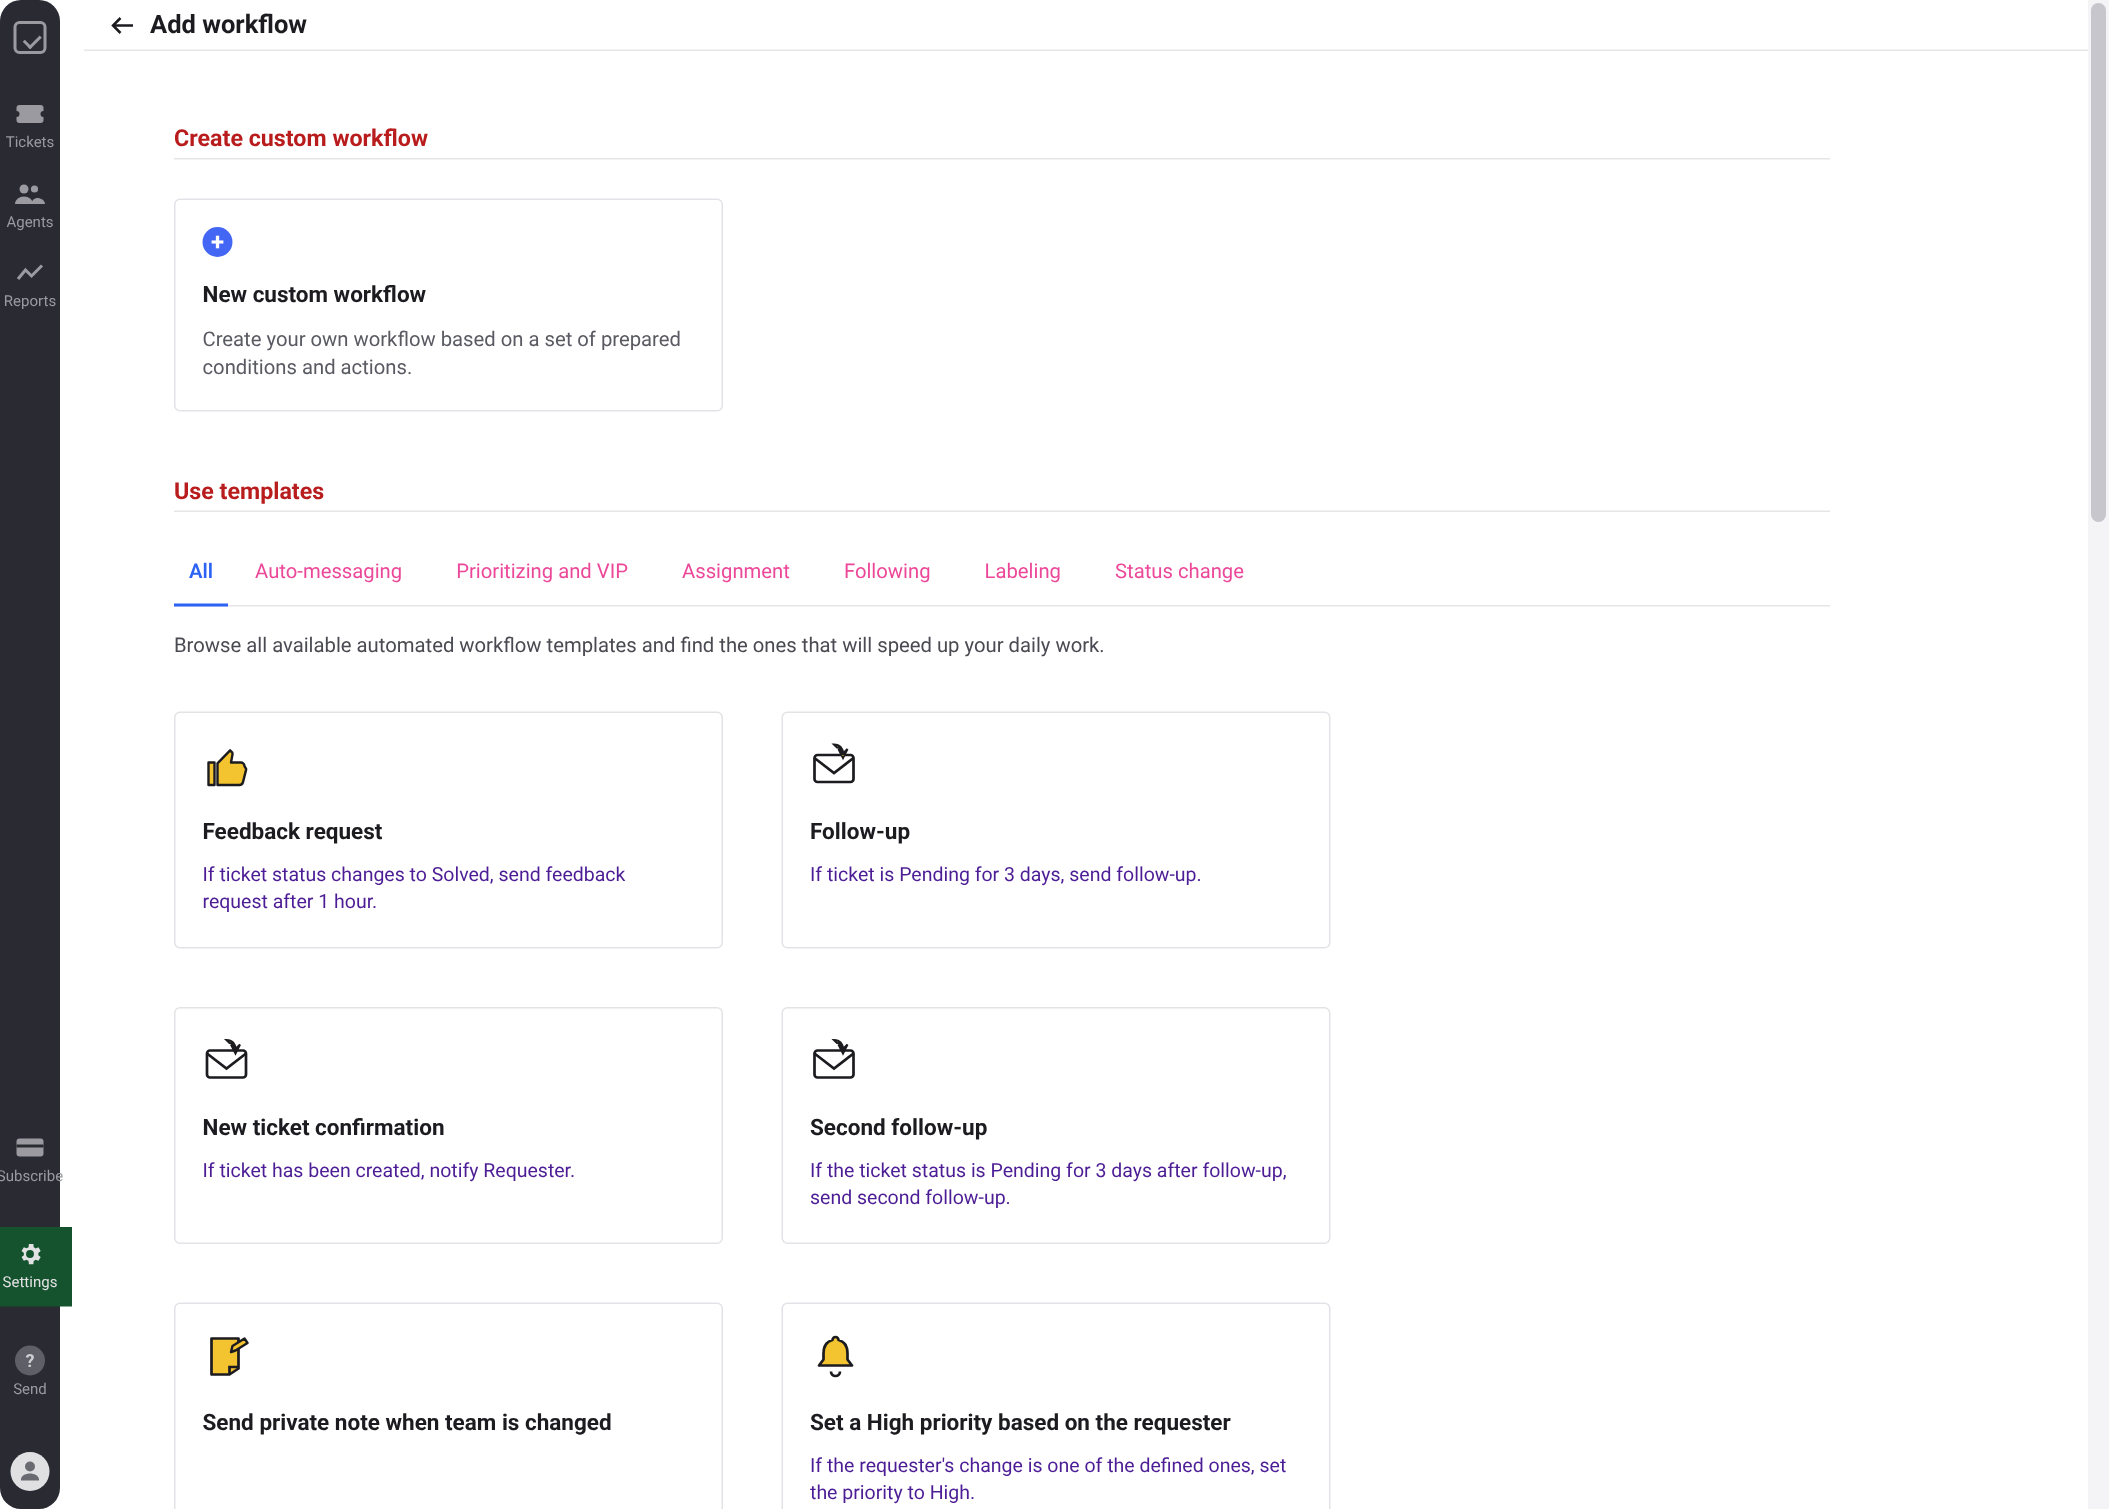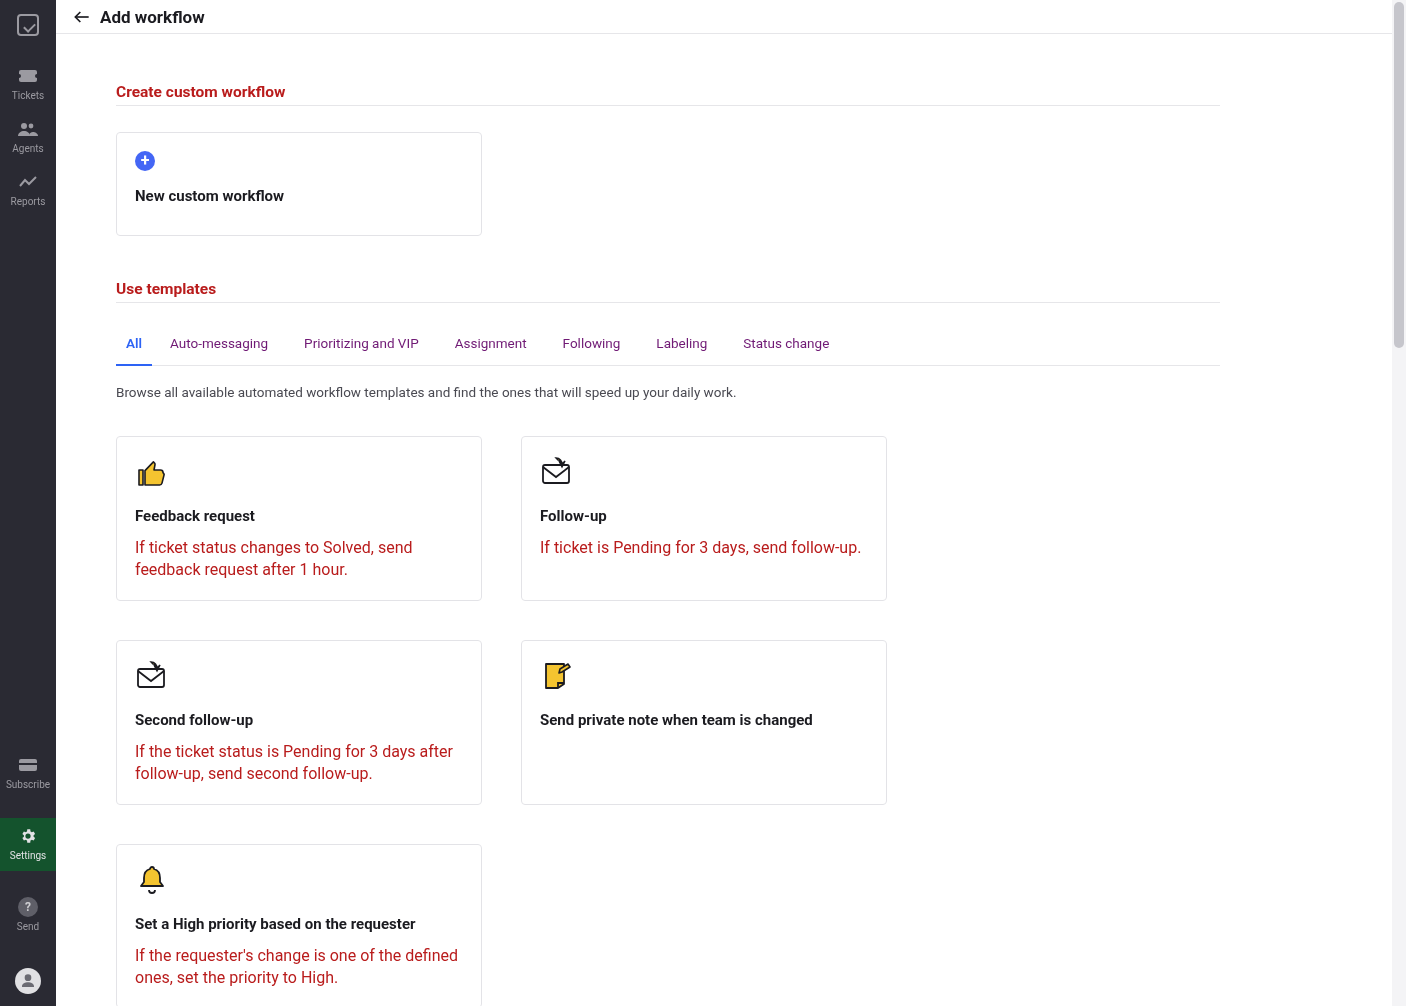--- a/index.html
+++ b/index.html
@@ -10,27 +10,28 @@
   width: 1406px;
   height: 1006px;
   overflow: hidden;
   position: relative;
 }
 
 
 .sidebar {
   position: absolute;
   left: 0; top: 0;
-  width: 56px;
+  width: 40px;
   height: 100%;
   background: #2a2a33;
   display: flex;
   flex-direction: column;
   align-items: center;
   color: #a7a6ad;
+  border-radius: 14px;
 }
 .nav-top { margin-top: 14px; display:flex; flex-direction:column; align-items:center; }
 .logo-box {
   width: 22px; height: 22px;
   border: 2px solid #9b9aa1;
   border-radius: 4px;
   position: relative;
   margin-bottom: 22px;
 }
 .logo-box::after{
@@ -127,21 +128,21 @@
 
 .templates-section { margin-top:44px; }
 .tabs {
   display:flex;
   border-bottom:1px solid #e6e6e9;
   margin-top:18px;
 }
 .tab {
   padding:14px 18px;
   font-size:13.5px;
-  color:#701a75;
+  color:#ec4899;
   cursor:pointer;
   position:relative;
 }
 .tab:first-child{padding-left:10px;padding-right:10px;}
 .tab.active { color:#2d63f5; font-weight:600; }
 .tab.active::after{
   content:"";position:absolute;left:0;right:0;bottom:-1px;height:2px;background:#2d63f5;
 }
 .tabs-desc { font-size:13.5px; color:#4a4a52; margin-top:18px; }
 
@@ -155,21 +156,21 @@
 }
 .tcard {
   border:1px solid #e3e3e7;
   border-radius:4px;
   padding:18px;
   cursor:pointer;
   min-height:158px;
 }
 .tcard .ticon { width:34px; height:34px; margin-bottom:18px; }
 .tcard .ttitle { font-size:15px; font-weight:700; margin-bottom:12px; color:#1b1b20; }
-.tcard .tdesc { font-size:16px; color:#b91c1c; line-height:1.4; }
+.tcard .tdesc { font-size:13px; color:#4c1d95; line-height:1.4; }
 
 
 .scrollbar-track{
   position:absolute;
   right:0; top:0;
   width:14px; height:100%;
   background:#f4f4f6;
 }
 .scrollbar-thumb{
   position:absolute;
@@ -263,20 +264,21 @@
   <div class="content">
 
     <div class="section-title">Create custom workflow</div>
 
     <div class="custom-row">
       <div class="card">
         <div class="card-icon">
             <div class="plus-circle">+</div>
           </div>
         <div class="card-title">New custom workflow</div>
+        <div class="card-desc">Create your own workflow based on a set of prepared conditions and actions.</div>
       </div>
     </div>
 
     <div class="templates-section">
       <div class="section-title">Use templates</div>
 
       <div class="tabs">
         <div class="tab active">All</div>
         <div class="tab">Auto-messaging</div>
         <div class="tab">Prioritizing and VIP</div>
@@ -305,29 +307,40 @@
             <svg width="34" height="34" viewBox="0 0 34 34">
                 <rect x="3" y="10" width="26" height="18" rx="2" fill="#fff" stroke="#1b1b20" stroke-width="1.8"></rect>
                 <polyline points="3,12 16,22 29,12" fill="none" stroke="#1b1b20" stroke-width="1.8"></polyline>
                 <path d="M22 4c4 0 6 3 6 6l3-3-3 6-3-6 3 3c0-2-1-4-4-4Z" fill="#f4c430" stroke="#1b1b20" stroke-width="1.4" transform="translate(-6,-1)"></path>
               </svg>
           </div>
           <div class="ttitle">Follow-up</div>
           <div class="tdesc">If ticket is Pending for 3 days, send follow-up.</div>
         </div>
 
-
         <div class="tcard">
           <div class="ticon">
             <svg width="34" height="34" viewBox="0 0 34 34">
                 <rect x="3" y="10" width="26" height="18" rx="2" fill="#fff" stroke="#1b1b20" stroke-width="1.8"></rect>
                 <polyline points="3,12 16,22 29,12" fill="none" stroke="#1b1b20" stroke-width="1.8"></polyline>
                 <path d="M22 4c4 0 6 3 6 6l3-3-3 6-3-6 3 3c0-2-1-4-4-4Z" fill="#f4c430" stroke="#1b1b20" stroke-width="1.4" transform="translate(-6,-1)"></path>
               </svg>
           </div>
+          <div class="ttitle">New ticket confirmation</div>
+          <div class="tdesc">If ticket has been created, notify Requester.</div>
+        </div>
+
+        <div class="tcard">
+          <div class="ticon">
+            <svg width="34" height="34" viewBox="0 0 34 34">
+                <rect x="3" y="10" width="26" height="18" rx="2" fill="#fff" stroke="#1b1b20" stroke-width="1.8"></rect>
+                <polyline points="3,12 16,22 29,12" fill="none" stroke="#1b1b20" stroke-width="1.8"></polyline>
+                <path d="M22 4c4 0 6 3 6 6l3-3-3 6-3-6 3 3c0-2-1-4-4-4Z" fill="#f4c430" stroke="#1b1b20" stroke-width="1.4" transform="translate(-6,-1)"></path>
+              </svg>
+          </div>
           <div class="ttitle">Second follow-up</div>
           <div class="tdesc">If the ticket status is Pending for 3 days after follow-up, send second follow-up.</div>
         </div>
 
         <div class="tcard">
           <div class="ticon">
             <svg width="34" height="34" viewBox="0 0 34 34">
                 <path d="M6 5h18v20l-6 4H6Z" fill="#f4c430" stroke="#1b1b20" stroke-width="1.8" stroke-linejoin="round"></path>
                 <path d="M18 29v-5h6" fill="none" stroke="#1b1b20" stroke-width="1.8"></path>
                 <path d="M20 10l8-5 2 3-8 5-3 1Z" fill="#f4c430" stroke="#1b1b20" stroke-width="1.6" stroke-linejoin="round"></path>

